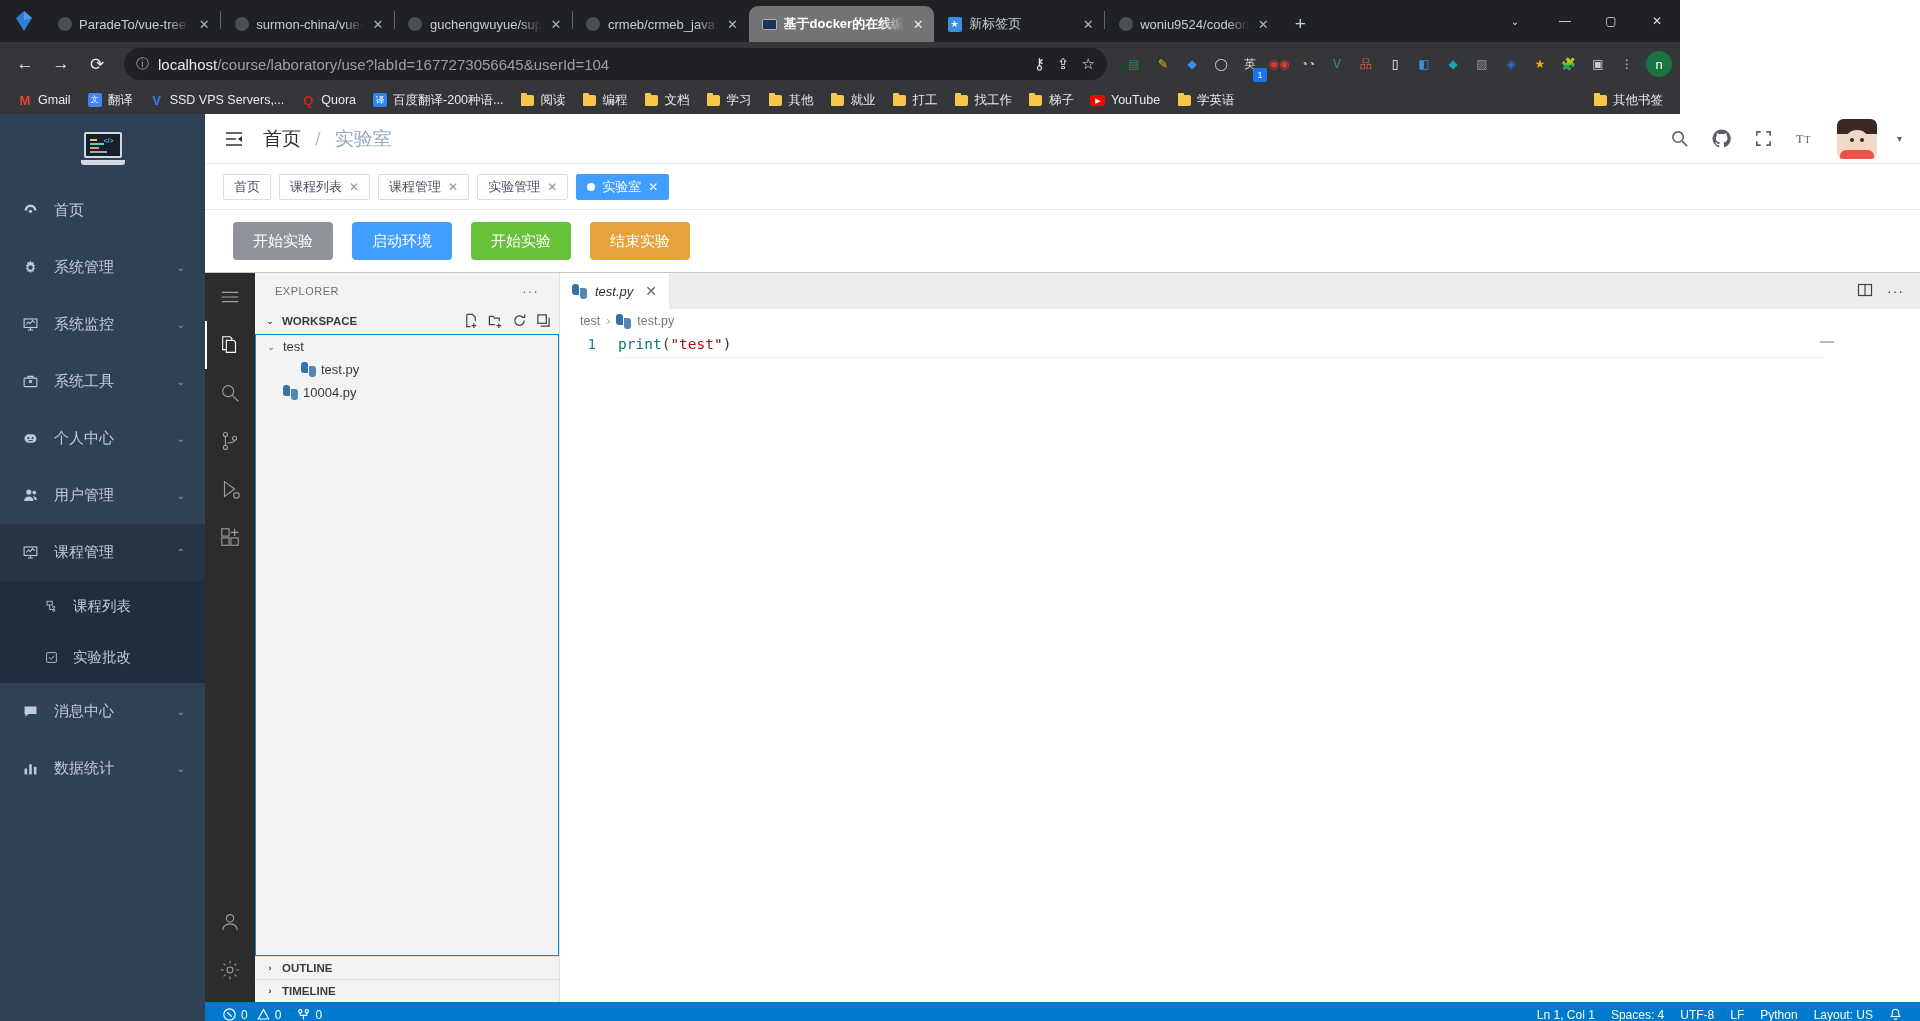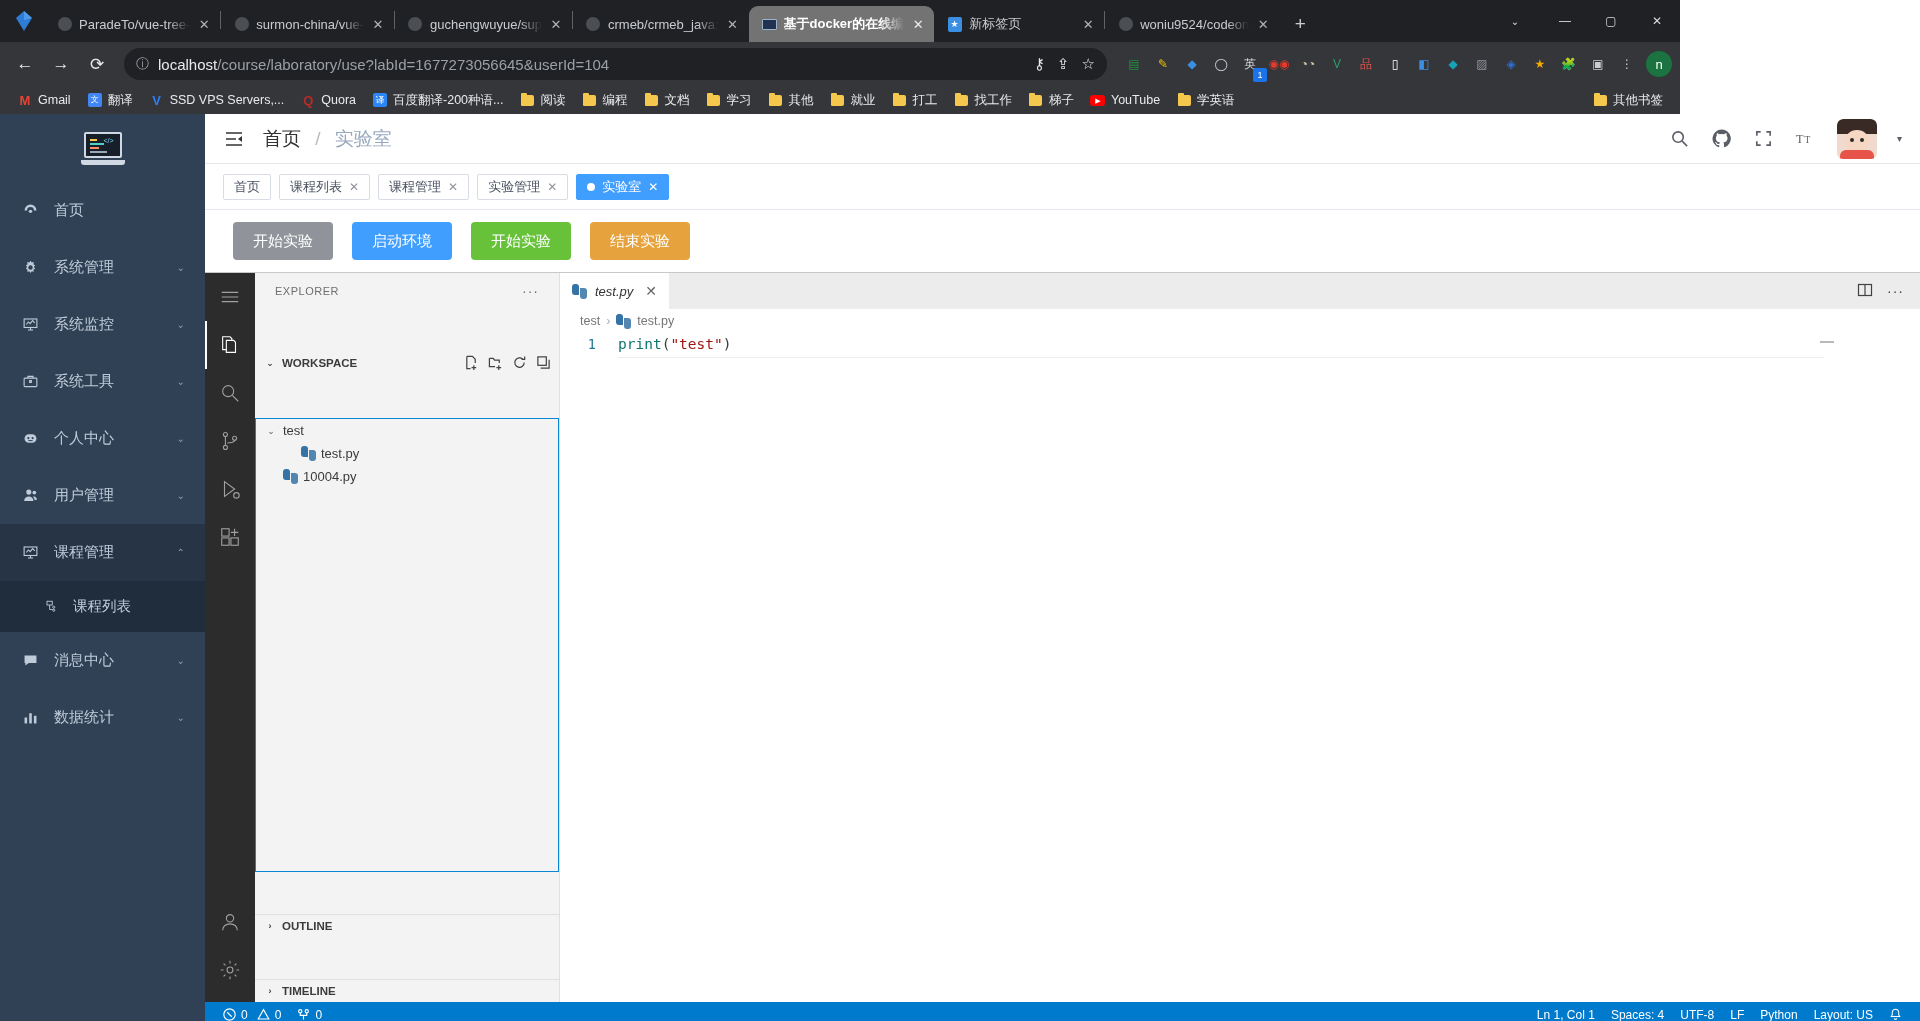--- a/index.html
+++ b/index.html
@@ -125,21 +125,21 @@
 
   
   .vscode { flex:1 1 auto; display:flex; flex-direction:column; min-height:0; background:#fff; border-top:1px solid #c8c8c8;}
   .vs-main { flex:1 1 auto; display:flex; min-height:0; }
   .activitybar { width:50px; flex:0 0 50px; background:#2c2c2c; display:flex; flex-direction:column; align-items:center; }
   .ab-icon { width:50px; height:48px; display:flex; align-items:center; justify-content:center; color:#a0a0a0;}
   .ab-icon.active { color:#fff; box-shadow:inset 2px 0 0 #fff; }
   .ab-icon svg { width:22px; height:22px; fill:none; stroke:currentColor; stroke-width:1.2;}
   .ab-spacer { flex:1 1 auto; }
 
-  .sidepanel { width:305px; flex:0 0 305px; background:#f3f3f3; display:flex; flex-direction:column; border-right:1px solid #e0e0e0;gap:42px;}
+  .sidepanel { width:305px; flex:0 0 305px; background:#f3f3f3; display:flex; flex-direction:column; border-right:1px solid #e0e0e0;}
   .sp-title { height:35px; display:flex; align-items:center; padding:0 20px; font-size:11px; letter-spacing:.5px; color:#6f6f6f;}
   .sp-title .dots { margin-left:auto; font-size:14px; letter-spacing:1px;}
   .sec-head { height:26px; display:flex; align-items:center; gap:5px; padding:0 8px; font-size:11.5px; font-weight:bold; color:#3b3b3b;}
   .sec-head .chev { font-size:9px; width:14px; text-align:center;}
   .sec-actions { margin-left:auto; display:flex; gap:9px; color:#424242; }
   .sec-actions svg { width:15px;height:15px;fill:none;stroke:currentColor;stroke-width:1.3;}
   .tree { flex:1 1 auto; background:#f3f3f3; border:1px solid #0a87d4; border-top:1px solid #0a87d4; overflow:hidden;}
   .trow { height:23px; display:flex; align-items:center; font-size:13px; color:#3b3b3b; gap:5px;}
   .trow .tchev { width:14px; text-align:center; font-size:9px; color:#5f5f5f;}
   .py-ico { width:15px;height:15px;flex:0 0 15px; position:relative; }
@@ -528,20 +528,29 @@
           <div class="sub-item">
             <span class="si-ico">
               <svg viewBox="0 0 20 20" width="15" height="15" fill="none" stroke="#bfcbd9" stroke-width="1.2">
                 <rect x="4" y="3" width="7" height="5"></rect>
                 <path d="M7.5 8v6h4"></path>
                 <circle cx="13" cy="11" r="1.4"></circle>
                 <circle cx="13" cy="15" r="1.4"></circle>
               </svg>
             </span>
             <span>课程列表</span>
+          </div>
+          <div class="sub-item">
+            <span class="si-ico">
+              <svg viewBox="0 0 20 20" width="15" height="15" fill="none" stroke="#bfcbd9" stroke-width="1.2">
+                <rect x="3.5" y="3.5" width="13" height="13" rx="1"></rect>
+                <path d="M6.5 9.5l3 3 4-5"></path>
+              </svg>
+            </span>
+            <span>实验批改</span>
           </div>
         </div>
         <div class="menu-item">
           <span class="mi-ico">
             <svg viewBox="0 0 20 20" width="17" height="17" fill="#bfcbd9">
               <path d="M3 4h14v9H8l-4 3v-3H3z"></path>
             </svg>
           </span>
           <span class="mi-lbl">消息中心</span>
           <span class="mi-arrow">⌄</span>

